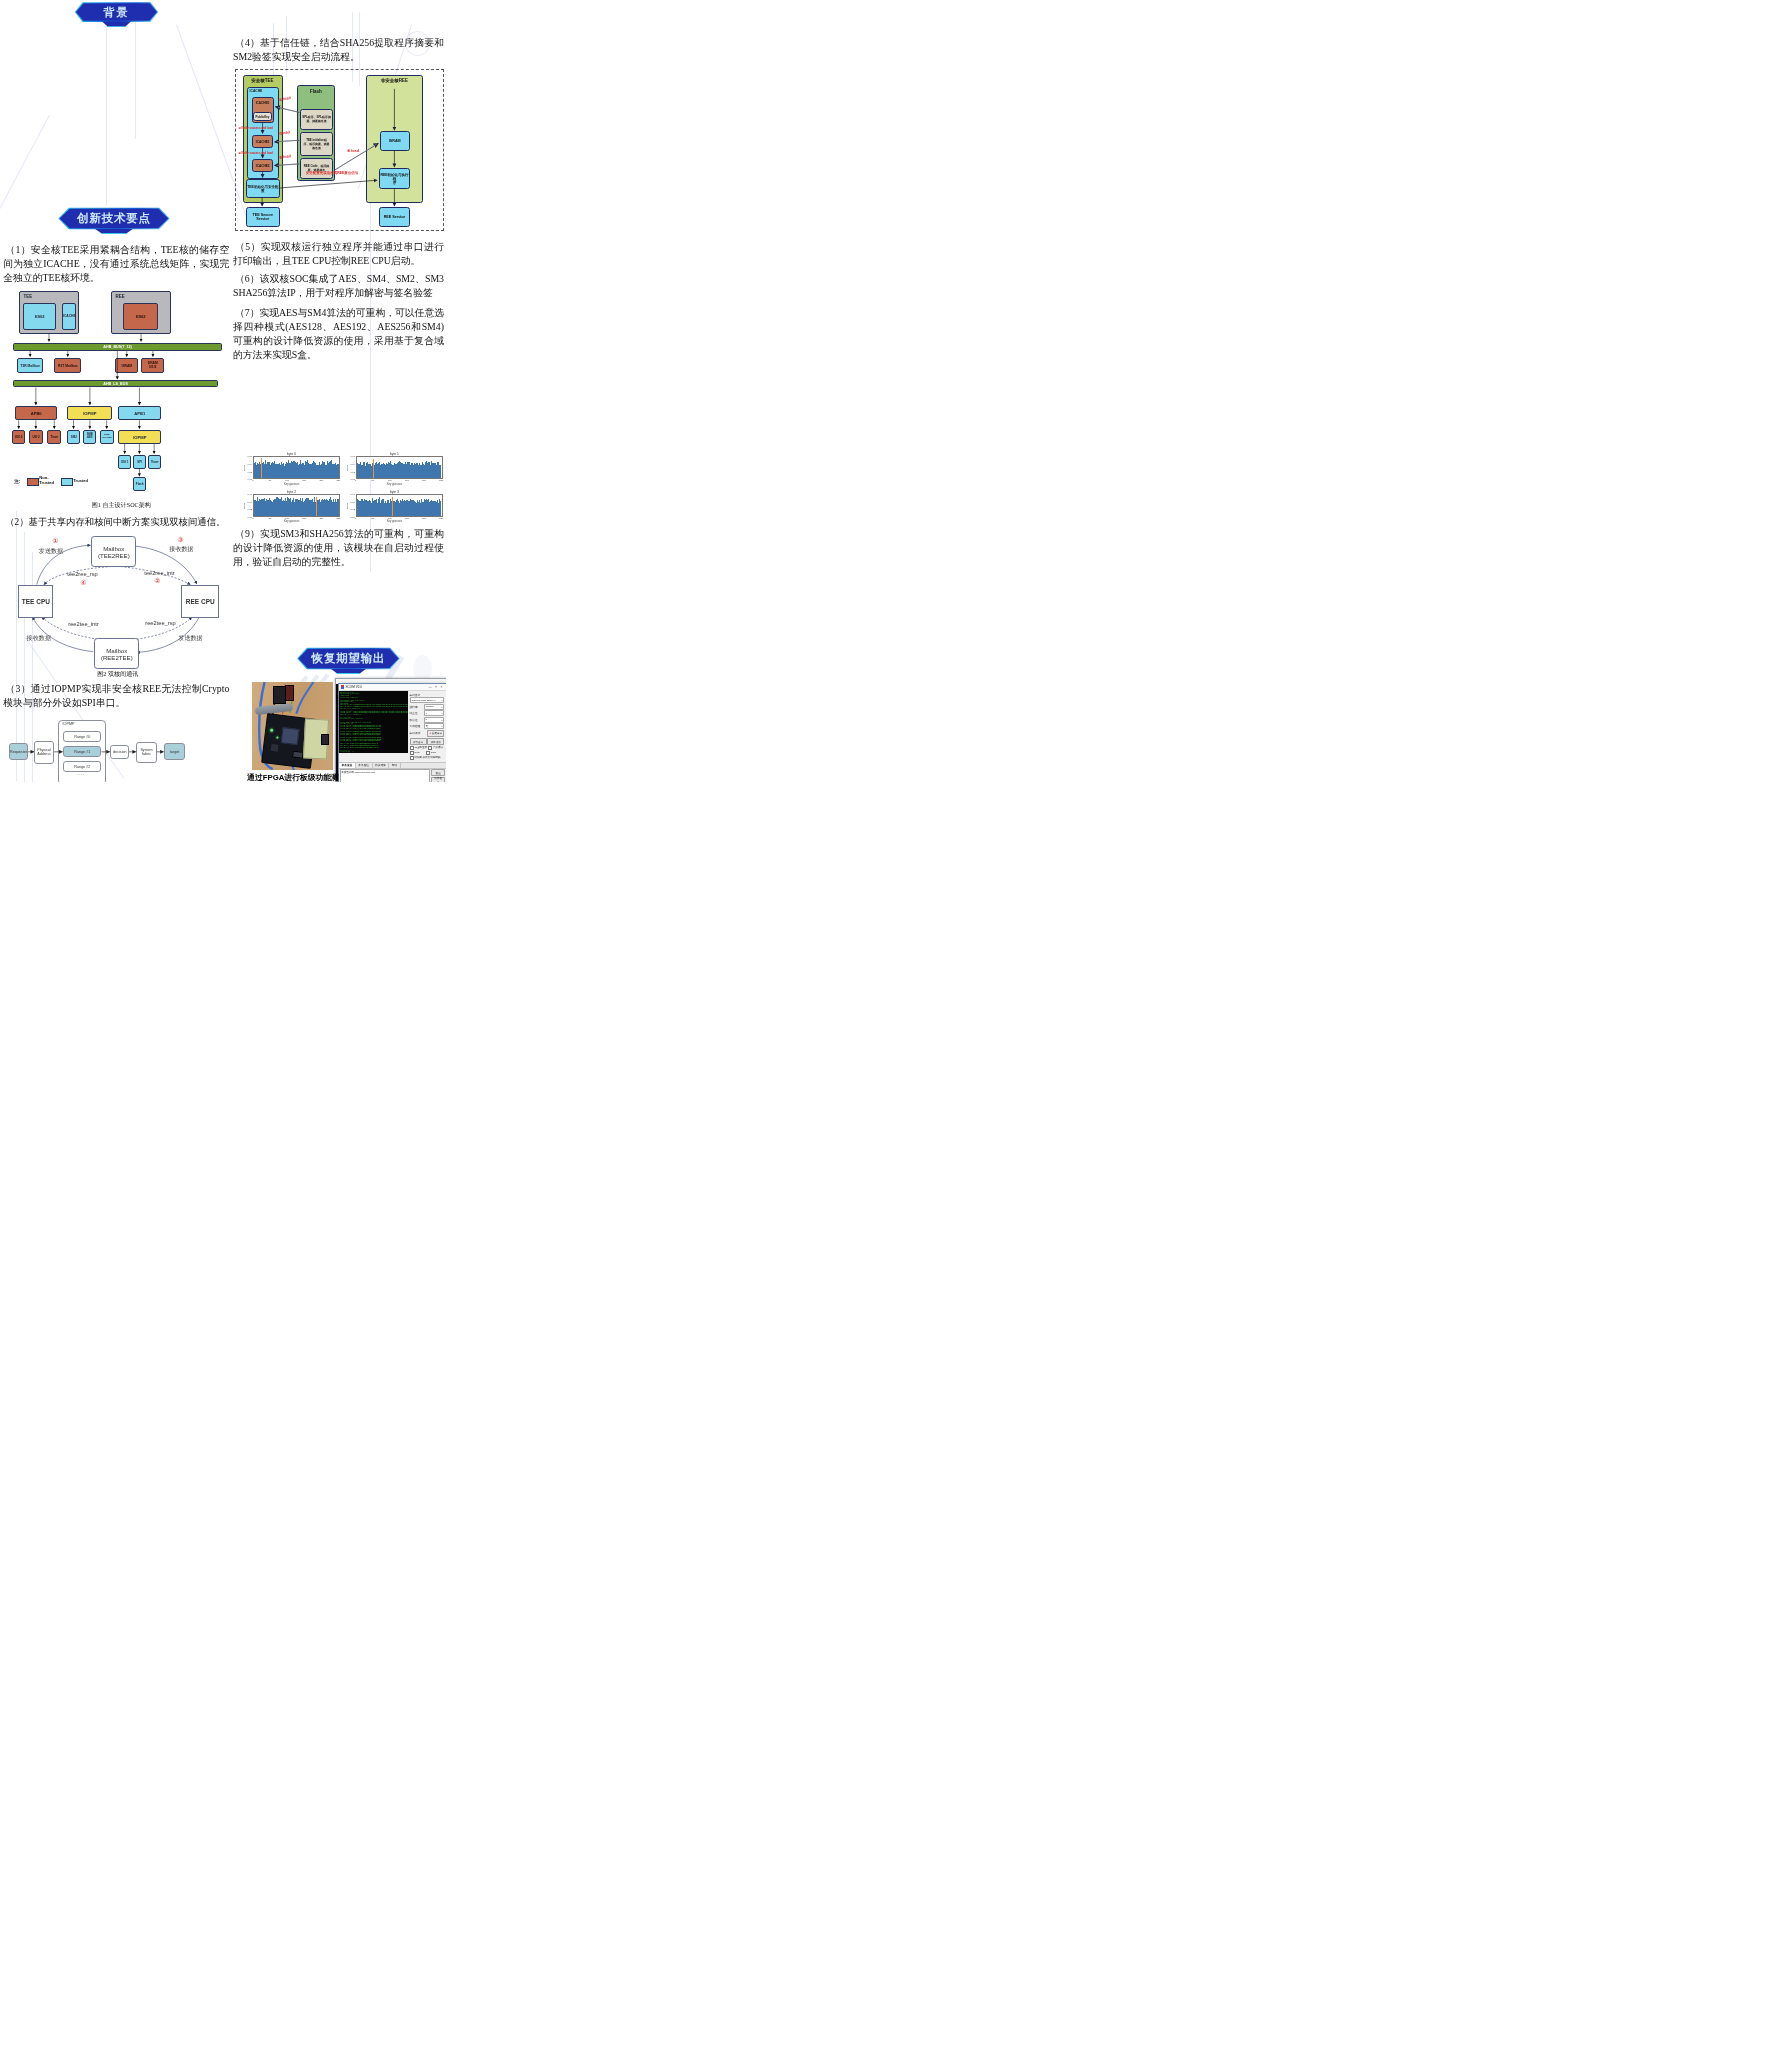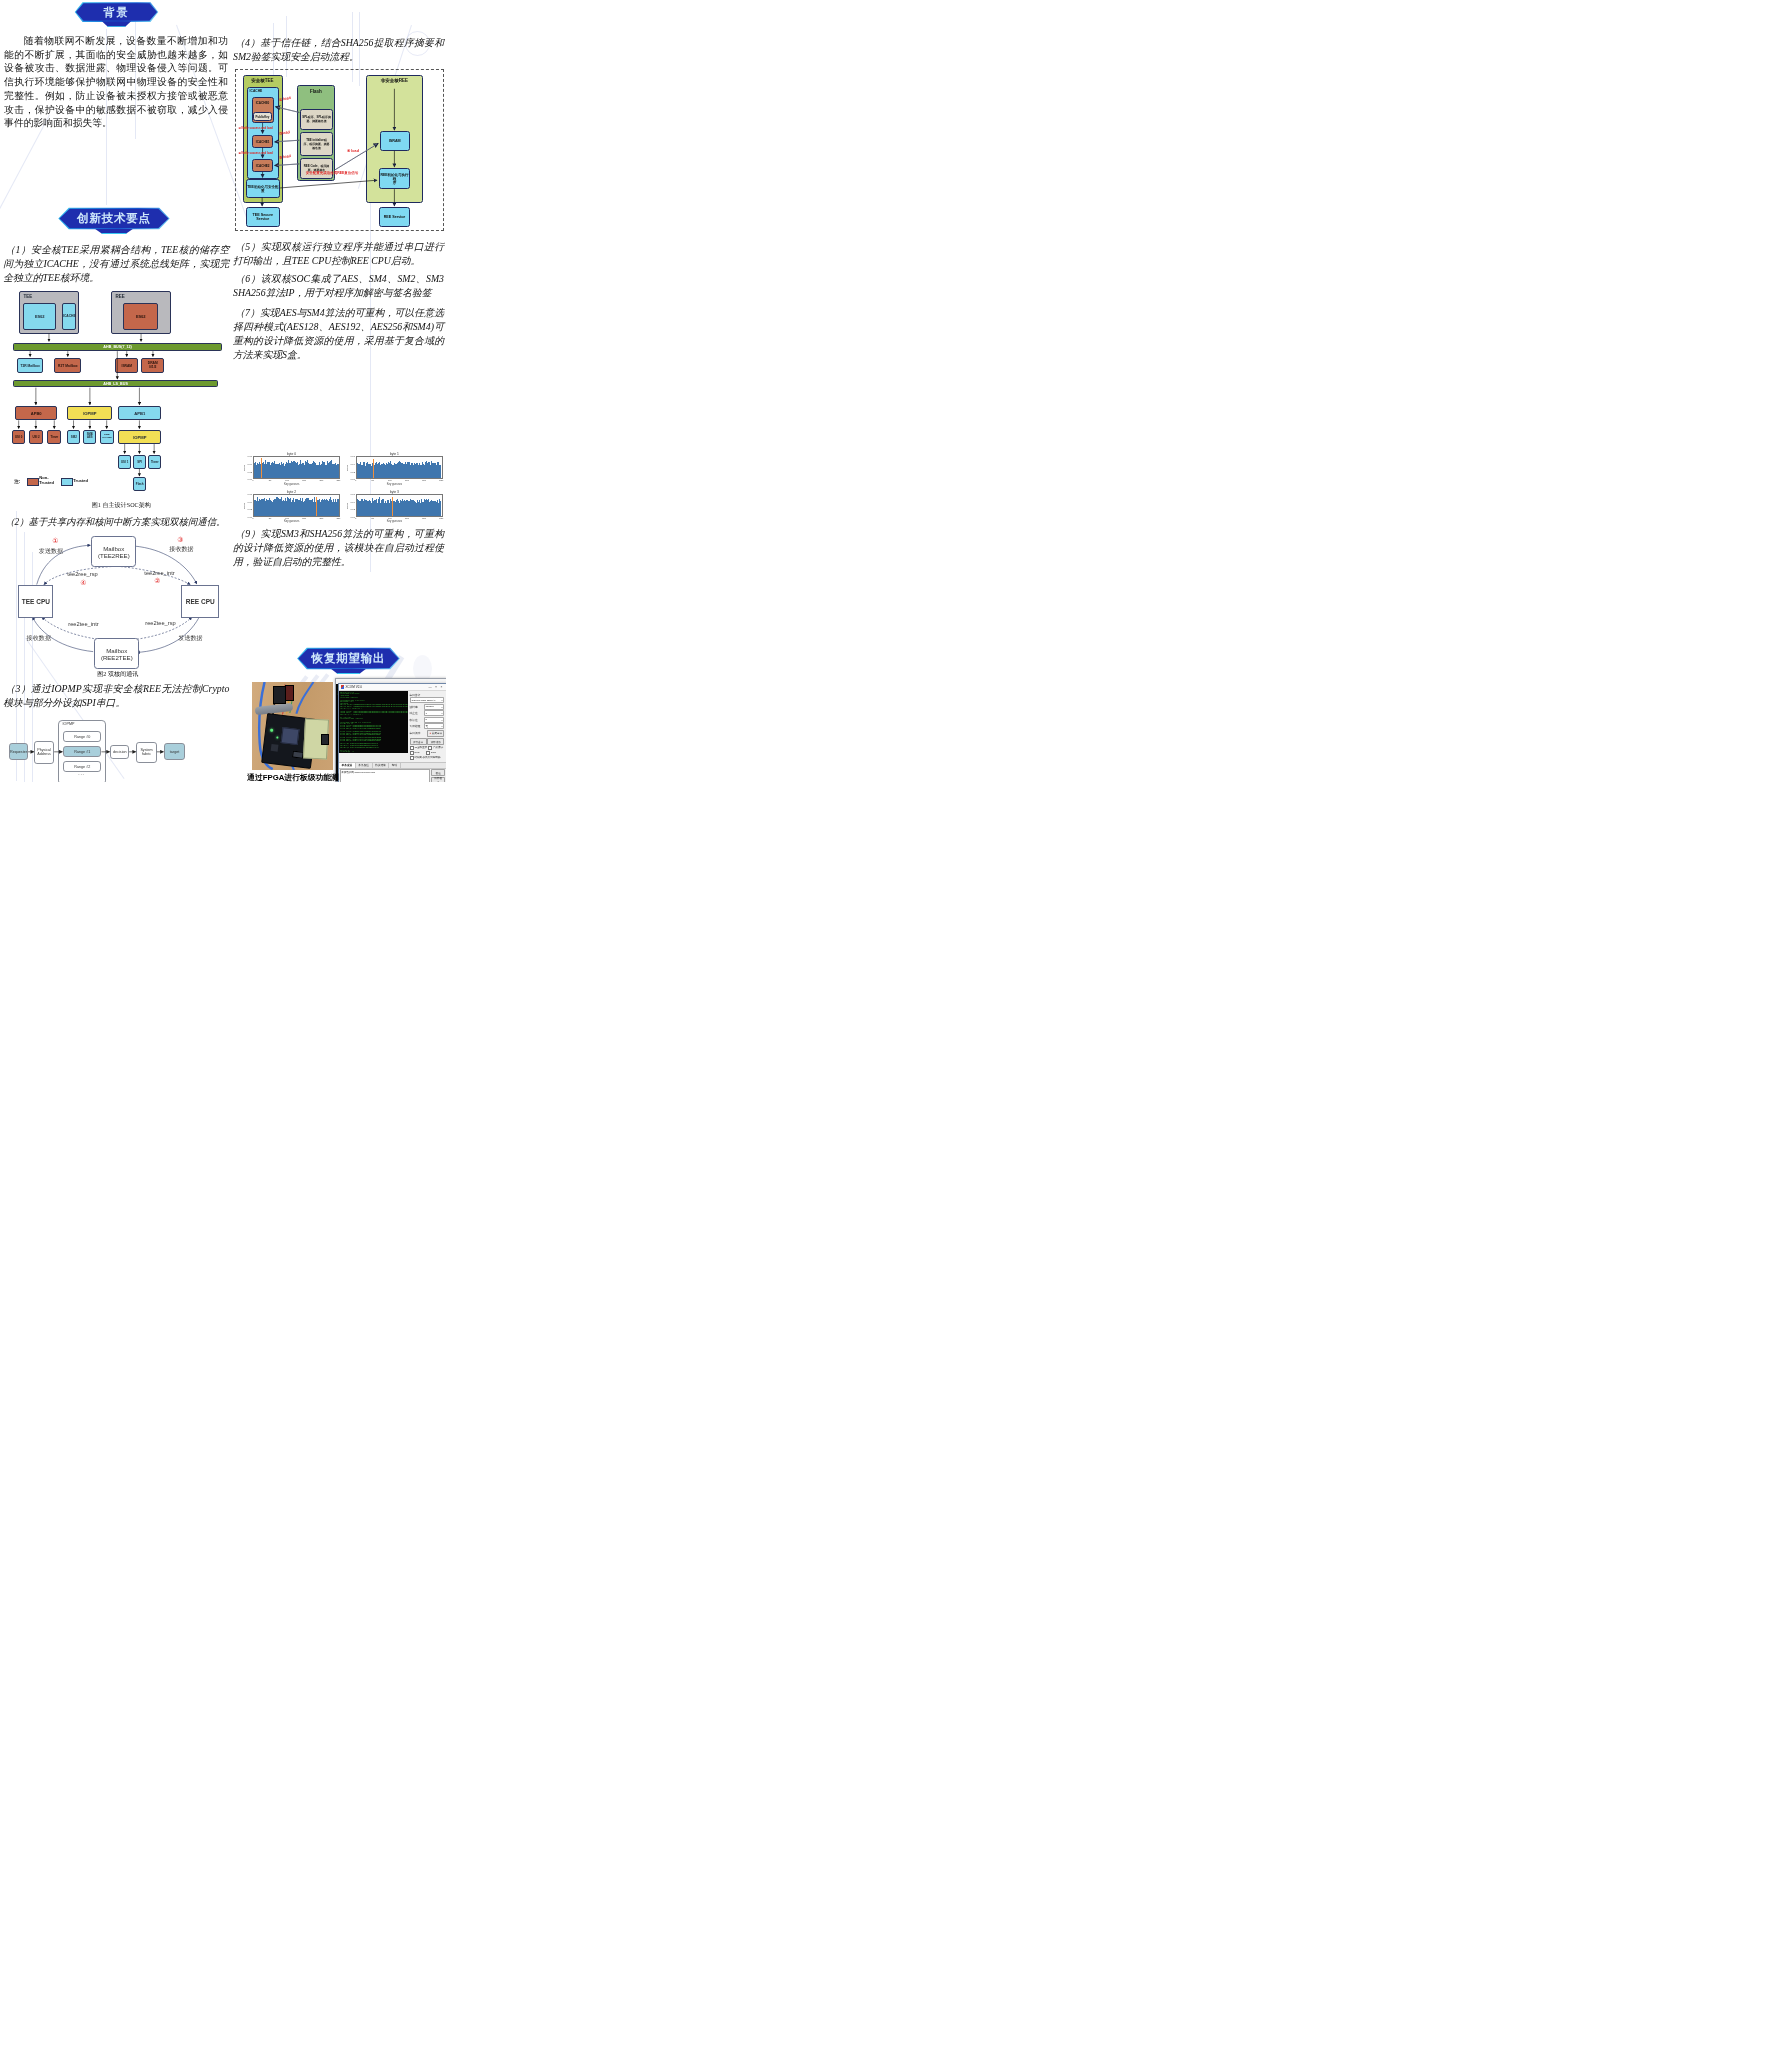--- a/index.html
+++ b/index.html
@@ -15,21 +15,21 @@
     clip-path:polygon(2% 50%,11% 3%,89% 3%,98% 50%,89% 97%,11% 97%);}
   .badge .hexi{position:absolute;inset:1.2px;background:#1e2eae;
     clip-path:polygon(2% 50%,11% 3%,89% 3%,98% 50%,89% 97%,11% 97%);
     display:flex;align-items:center;justify-content:center;}
   .badge .hexi span{color:#cfe8fb;font-weight:bold;font-family:"Liberation Sans",sans-serif;letter-spacing:2px;}
   .badge .trap{position:absolute;left:30%;width:40%;height:4.5px;bottom:-4.1px;background:#1e2eae;
     clip-path:polygon(8% 0,92% 0,75% 100%,25% 100%);border-bottom:0.8px solid #39c6f2;}
   
   .para{font-size:9.8px;line-height:1.4;text-align:justify;}
   .para p{margin:0;text-indent:2em;}
-  .pt{font-size:9.8px;line-height:1.43;text-align:justify;text-indent:0.2em;font-style:italic;}
+  .pt{font-size:9.8px;line-height:1.43;text-align:justify;text-indent:0.2em;}
   
   .db{position:absolute;border:0.8px solid #2a3358;border-radius:2px;box-sizing:border-box;
       display:flex;align-items:center;justify-content:center;text-align:center;
       font-family:"Liberation Sans",sans-serif;font-weight:bold;color:#1c2430;white-space:pre-line;}
   .gray{background:#b9b9bd;}
   .blue{background:#85d9ee;}
   .orange{background:#c4674b;color:#26120c;}
   .green{background:#6d9a2f;color:#fff;}
   .yellow{background:#f2df55;}
   .figcap{position:absolute;width:100%;text-align:center;font-size:6.1px;color:#111;}
@@ -148,21 +148,20 @@
 
   <div class="badge" style="left:73px;top:1.6px;width:87px;height:21px;">
     <div class="hexo"></div>
     <div class="hexi">
         <span style="font-size:11px;">背景</span>
       </div>
     <div class="trap"></div>
   </div>
 
   <div class="blk para" style="left:4.1px;top:34px;width:224px;">
-    <p>随着物联网不断发展，设备数量不断增加和功能的不断扩展，其面临的安全威胁也越来越多，如设备被攻击、数据泄露、物理设备侵入等问题。可信执行环境能够保护物联网中物理设备的安全性和完整性。例如，防止设备被未授权方接管或被恶意攻击，保护设备中的敏感数据不被窃取，减少入侵事件的影响面和损失等。</p>
   </div>
 
   <div class="badge" style="left:56px;top:207px;width:116px;height:23px;">
     <div class="hexo"></div>
     <div class="hexi">
         <span style="font-size:11.5px;letter-spacing:0.8px;">创新技术要点</span>
       </div>
     <div class="trap"></div>
   </div>
 

